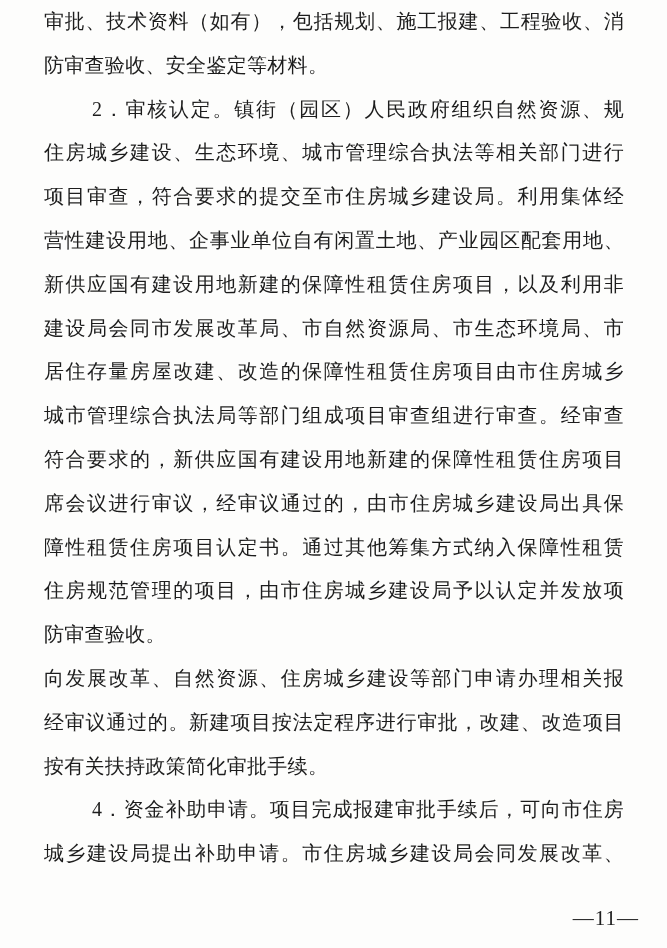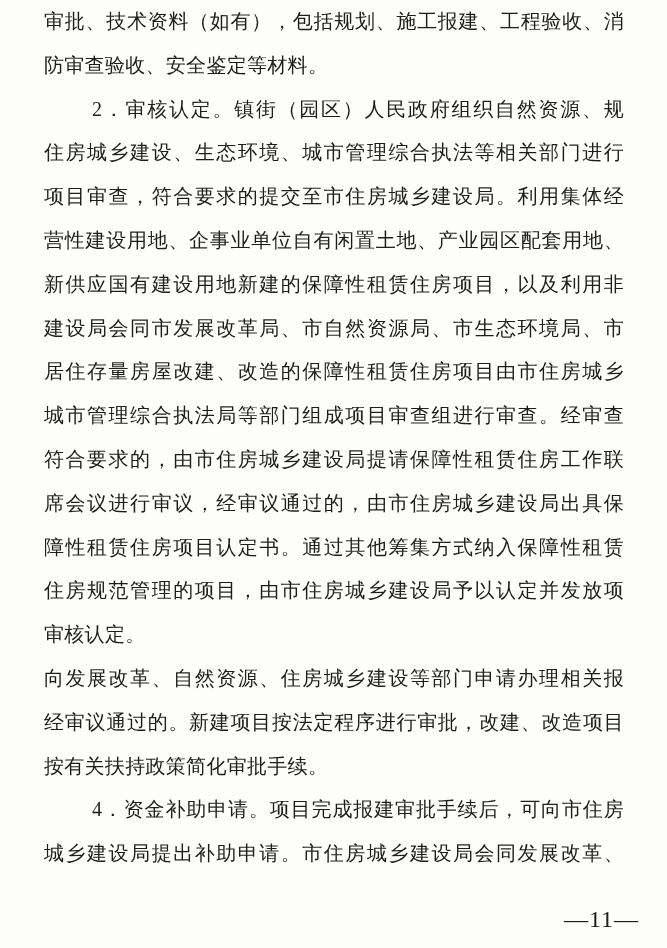--- a/index.html
+++ b/index.html
@@ -38,45 +38,45 @@
     text-align-last: left;
   }
   
   .line.ind {
     text-indent: 2.4em;
   }
   .page-num {
     position: absolute;
     top: 906px;
     right: 28px;
-    font-size: 24px;
+    font-size: 21px;
     letter-spacing: 1px;
     color: #1d1d1d;
   }
 </style>
 </head>
 <body>
 
 <div class="page">
   <div class="text-block">
     <div class="line">审批、技术资料（如有），包括规划、施工报建、工程验收、消</div>
     <div class="line pe">防审查验收、安全鉴定等材料。</div>
     <div class="line ind">2．审核认定。镇街（园区）人民政府组织自然资源、规划、</div>
     <div class="line">住房城乡建设、生态环境、城市管理综合执法等相关部门进行</div>
     <div class="line">项目审查，符合要求的提交至市住房城乡建设局。利用集体经</div>
     <div class="line">营性建设用地、企事业单位自有闲置土地、产业园区配套用地、</div>
     <div class="line">新供应国有建设用地新建的保障性租赁住房项目，以及利用非</div>
     <div class="line">建设局会同市发展改革局、市自然资源局、市生态环境局、市</div>
     <div class="line">居住存量房屋改建、改造的保障性租赁住房项目由市住房城乡</div>
     <div class="line">城市管理综合执法局等部门组成项目审查组进行审查。经审查</div>
-    <div class="line">符合要求的，由市住房城乡建设局提请保障性租赁住房工作联</div>
+    <div class="line">符合要求的，新供应国有建设用地新建的保障性租赁住房项目</div>
     <div class="line">席会议进行审议，经审议通过的，由市住房城乡建设局出具保</div>
     <div class="line">障性租赁住房项目认定书。通过其他筹集方式纳入保障性租赁</div>
     <div class="line">住房规范管理的项目，由市住房城乡建设局予以认定并发放项</div>
-    <div class="line pe">审核认定。</div>
+    <div class="line pe">防审查验收。</div>
     <div class="line">向发展改革、自然资源、住房城乡建设等部门申请办理相关报</div>
     <div class="line">经审议通过的。新建项目按法定程序进行审批，改建、改造项目</div>
     <div class="line pe">按有关扶持政策简化审批手续。</div>
     <div class="line ind">4．资金补助申请。项目完成报建审批手续后，可向市住房</div>
     <div class="line">城乡建设局提出补助申请。市住房城乡建设局会同发展改革、</div>
   </div>
   <div class="page-num">—11—</div>
 </div>
 
 </body></html>

